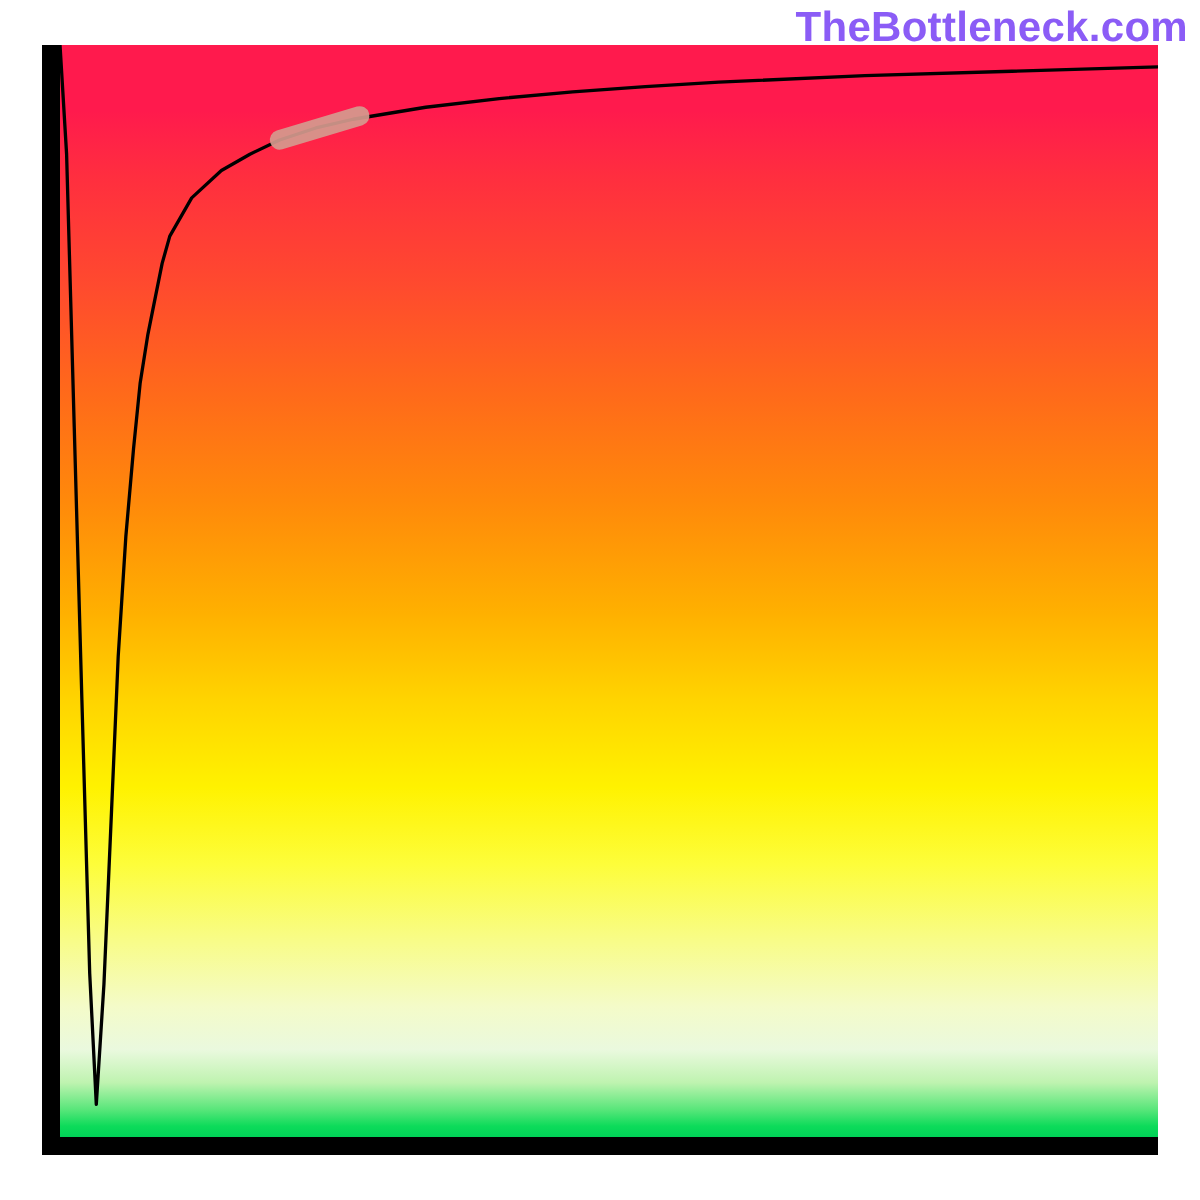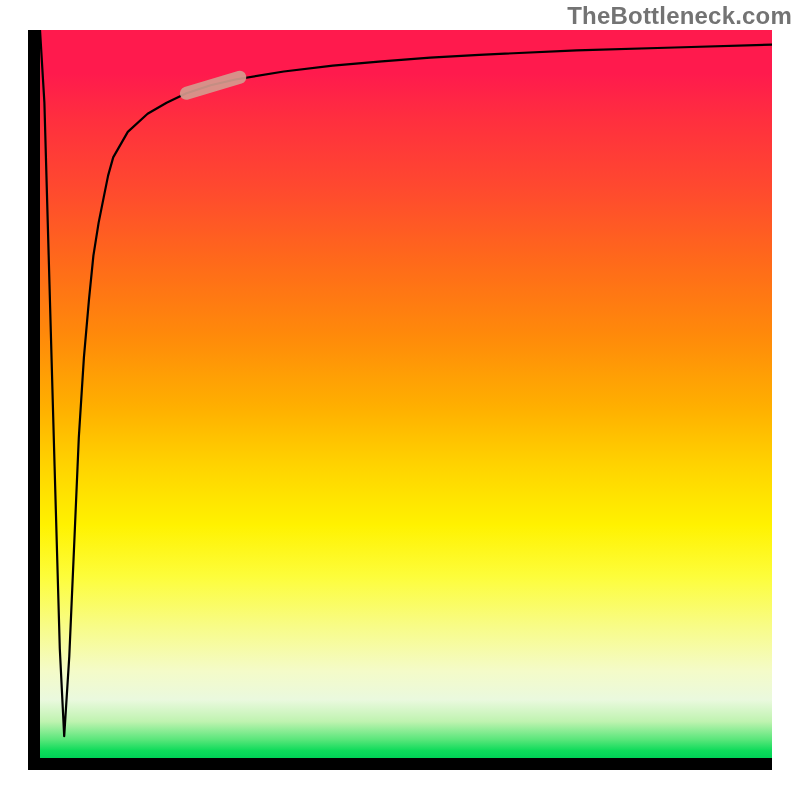--- a/index.html
+++ b/index.html
@@ -13,23 +13,23 @@
   }
   .stage {
     position: relative;
     width: 800px;
     height: 800px;
   }
   .watermark {
     position: absolute;
     top: 2px;
     right: 8px;
-    font-size: 24px;
+    font-size: 28px;
     font-weight: 600;
-    color: #737373;
+    color: #8b5cf6;
     letter-spacing: 0.2px;
     z-index: 10;
   }
   .axis {
     position: absolute;
     background: #000000;
     z-index: 2;
   }
   .axis.y {
     left: 28px;

